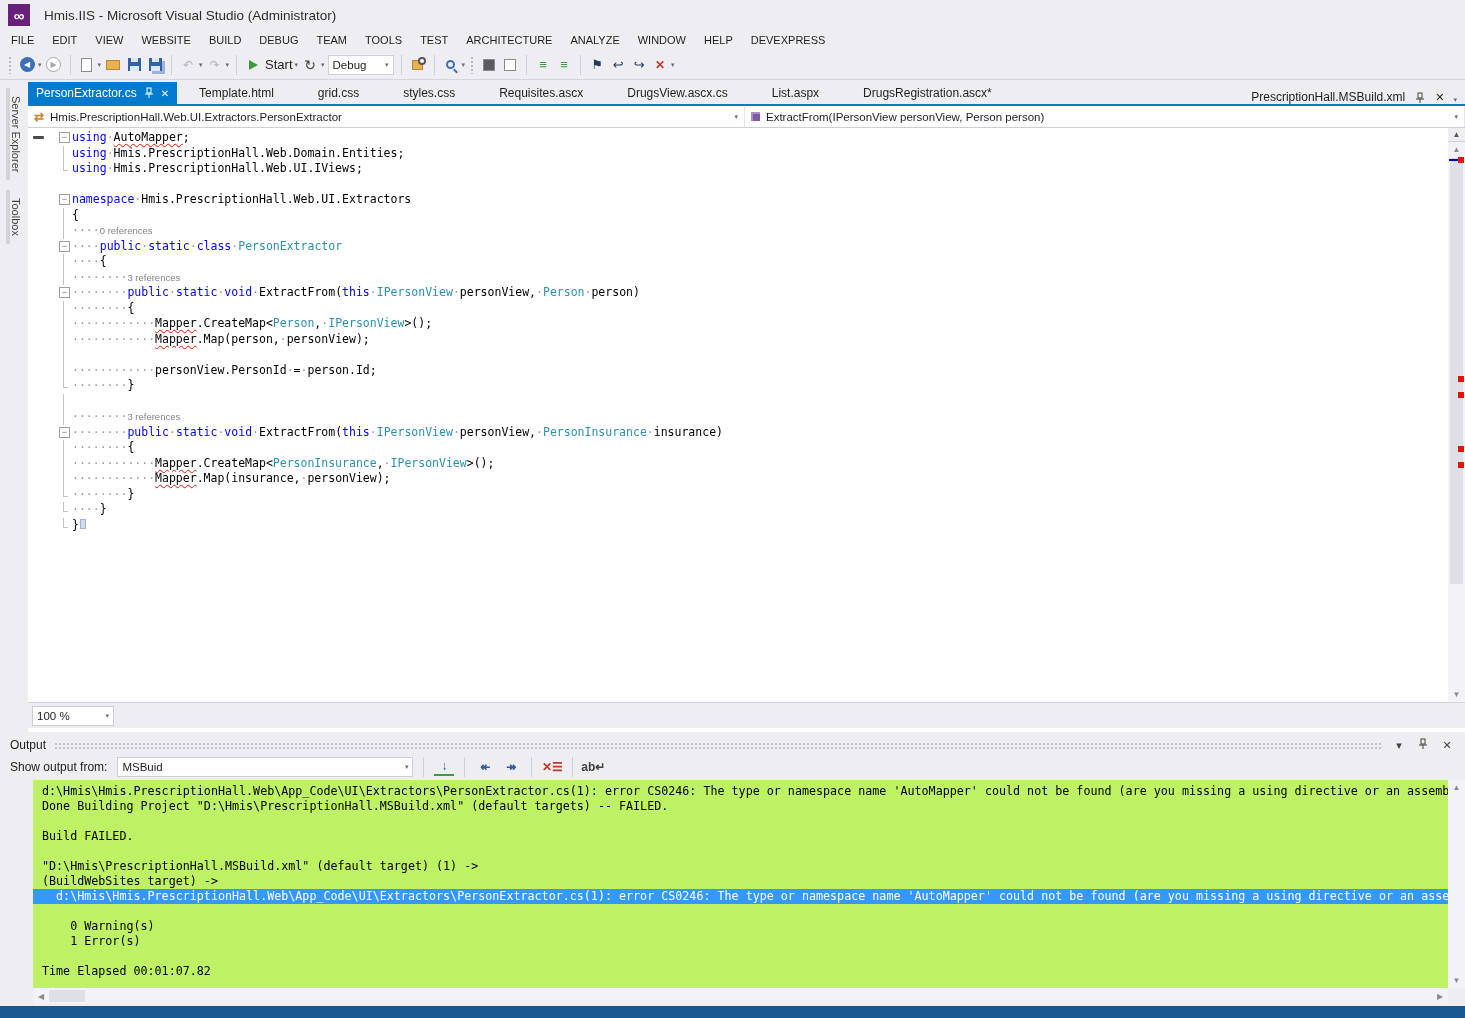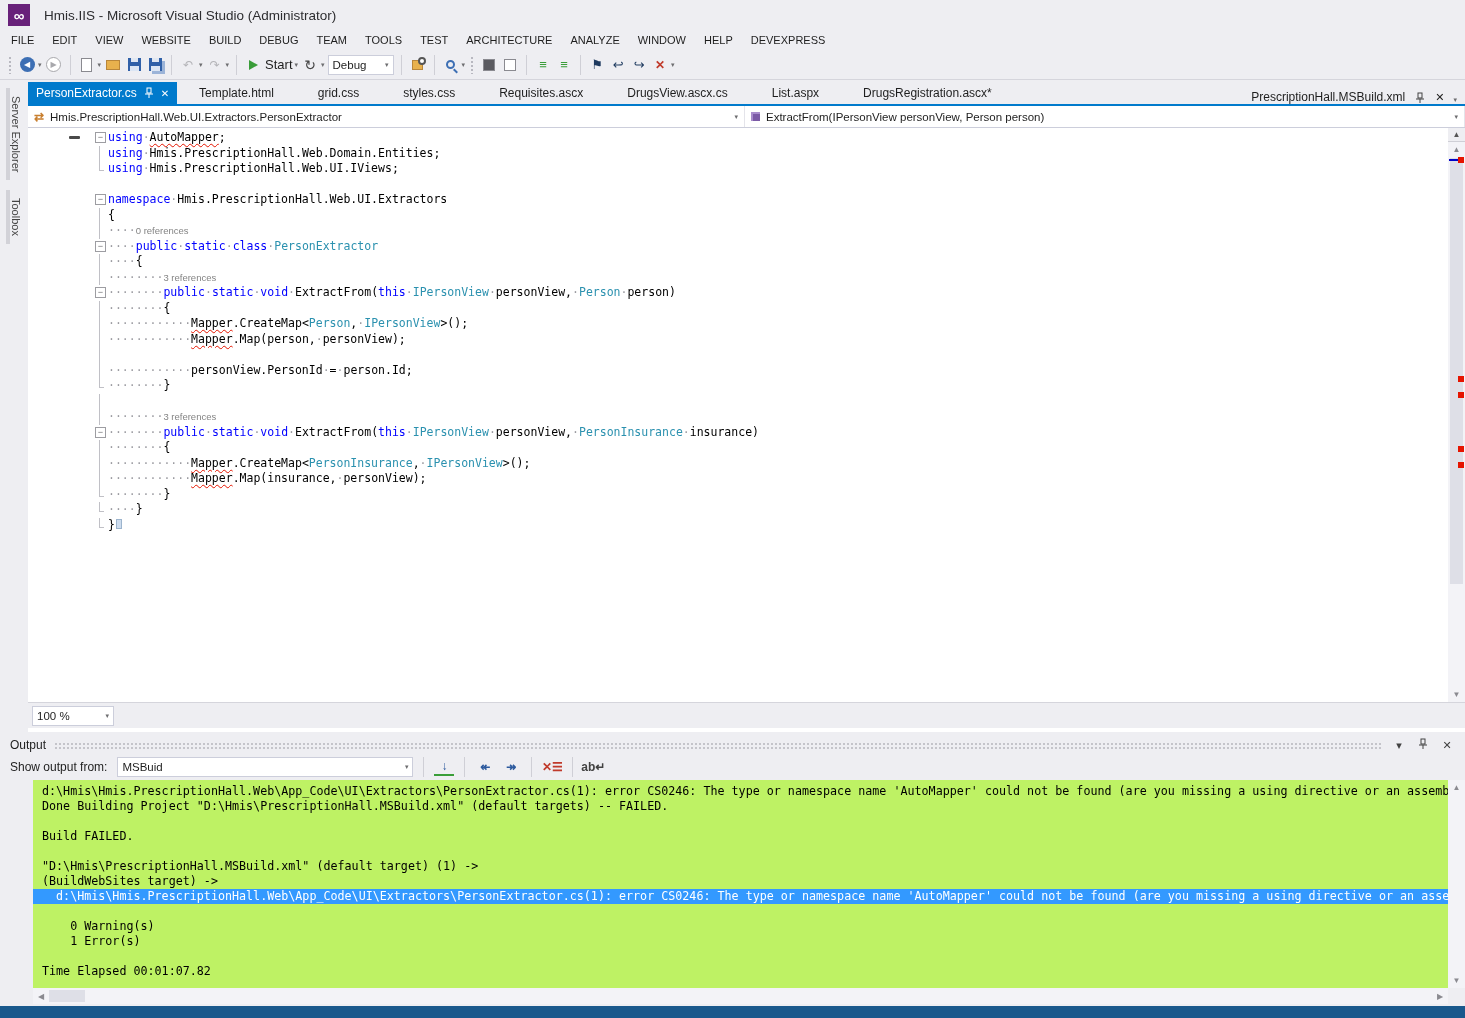--- a/index.html
+++ b/index.html
@@ -51,21 +51,21 @@
   #navbar{top:24px;left:0;right:0;height:22px;background:#fff;border-bottom:1px solid #cccedb;display:flex;font-size:11.5px;}
   .navcombo{display:flex;align-items:center;gap:6px;padding:0 6px;border-right:1px solid #e4e4ea;}
   .navcombo .caret{margin-left:auto;}
   #nav-left{width:717px;}
   #nav-right{flex:1;}
   .cls-ico{color:#c87f2f;font-weight:bold;font-size:12px;}
   .mth-ico{width:9px;height:9px;background:#7b5aa6;box-shadow:inset 2px 2px 0 #a88ccc;}
   
   #editor{top:46px;left:0;right:0;height:574px;background:#fff;overflow:hidden;}
   #code{font-family:"DejaVu Sans Mono",monospace;font-size:11.5px;line-height:15.5px;padding-top:2px;}
-  .code-line{display:flex;height:15.5px;white-space:pre;margin-left:36px;}
+  .code-line{display:flex;height:15.5px;white-space:pre;}
   .ind{width:30px;flex:none;position:relative;}
   .ind .dash{position:absolute;left:5px;top:6px;width:11px;height:3px;background:#4a4a4a;border-radius:1px;}
   .om{width:14px;flex:none;position:relative;}
   .om-b:before{content:"\2212";position:absolute;top:2px;left:1px;width:9px;height:9px;border:1px solid #9d9da2;background:#fff;color:#6d6d70;font-size:9px;line-height:8px;text-align:center;font-family:"Liberation Sans",sans-serif;}
   .om-l:before{content:"";position:absolute;left:5px;top:0;bottom:0;border-left:1px solid #c0c0c6;}
   .om-e:before{content:"";position:absolute;left:5px;top:0;height:9px;border-left:1px solid #c0c0c6;}
   .om-e:after{content:"";position:absolute;left:5px;top:9px;width:5px;height:1px;background:#c0c0c6;}
   .tok-k{color:#0000ff;}
   .tok-i{color:#2b91af;}
   .tok-p{color:#000;}

